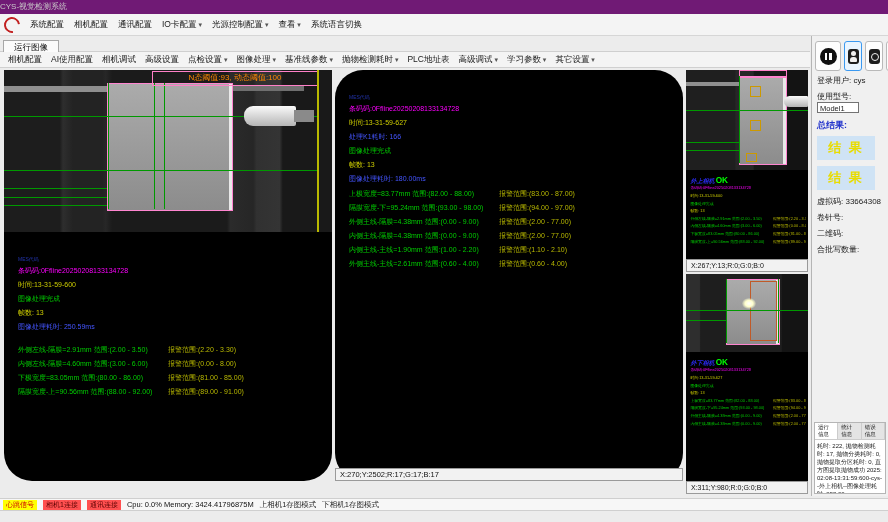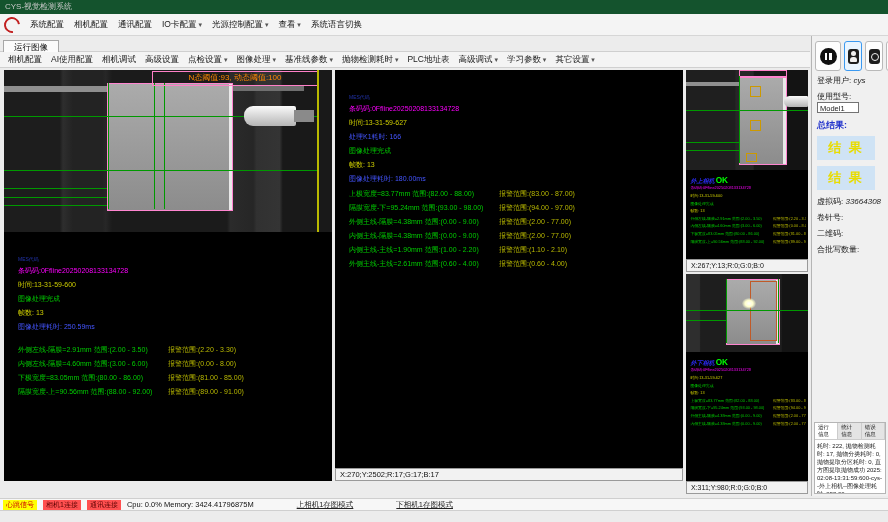--- a/index.html
+++ b/index.html
@@ -1,36 +1,36 @@
 <!DOCTYPE html>
 <html><head>
 <meta charset="utf-8">
 <style>
   html,body{margin:0;padding:0;background:#555;}
   #app{position:relative;width:888px;height:522px;background:#ececec;overflow:hidden;
        font-family:"Liberation Sans",sans-serif;color:#111;}
   
-  .titlebar{position:absolute;left:0;top:0;width:888px;height:14px;background:#14532d;
-            color:#c9c9c9;font-size:8px;line-height:14px;padding-left:5px;box-sizing:border-box;}
+  .titlebar{position:absolute;left:0;top:0;width:888px;height:14px;background:#701a75;
+            color:#c9c9c9;font-size:8px;line-height:14px;box-sizing:border-box;}
   .menubar{position:absolute;left:0;top:14px;width:888px;height:22px;background:#f4f4f4;
            border-bottom:1px solid #d6d6d6;display:flex;align-items:center;gap:10px;
            padding-left:4px;box-sizing:border-box;font-size:8.5px;}
   .logo{width:12px;height:12px;border:2px solid #c22222;border-right-color:transparent;
         border-radius:50%;transform:rotate(38deg);flex:0 0 auto;}
   .menu-item,.tool-item{cursor:default;color:#1a1a1a;white-space:nowrap;}
   .arrow::after{content:" ▾";font-size:7px;color:#555;}
   .tabrow{position:absolute;left:0;top:36px;width:810px;height:16px;background:#ececec;
           border-bottom:1px solid #cfcfcf;box-sizing:border-box;}
   .tab{display:inline-block;margin-left:3px;margin-top:2px;padding:1px 10px;font-size:8.5px;
        background:#fbfbfb;border:1px solid #a8a8a8;border-bottom:1px solid #fbfbfb;}
   .toolbar{position:absolute;left:0;top:52px;width:810px;height:16px;background:#f4f4f4;
            border-bottom:1px solid #d0d0d0;display:flex;align-items:center;gap:9px;
            padding-left:8px;box-sizing:border-box;font-size:8.5px;}
   
-  .panel{position:absolute;background:#000;}
+  .panel{position:absolute;background:#000;border-radius:28px;}
   #panelL{left:4px;top:70px;width:328px;height:411px;}
   #panelR{left:335px;top:70px;width:348px;height:411px;}
   .cam{position:relative;overflow:hidden;}
   #camL{width:328px;height:162px;
     background:linear-gradient(90deg,#1d1d1d 0%,#1d1d1d 17%,#2e2e2e 18%,#232323 21%,#232323 30%,
       #272727 31%,#1b1b1b 33%,#1b1b1b 68%,#2b2b2b 69%,#262626 76%,#313131 77%,#343434 84%,
       #191919 85%,#191919 100%);}
   #camR{width:348px;height:162px;
     background:linear-gradient(90deg,#2a2a2a 0%,#2a2a2a 8%,#4a4a4a 9%,#222 10%,#222 27%,#333 28%,
       #262626 29%,#262626 38%,#3a3a3a 39%,#303030 43%,#1f1f1f 44%,#1f1f1f 85%,#101010 86%,
@@ -88,40 +88,40 @@
         display:flex;align-items:center;justify-content:center;flex:0 0 auto;}
   .sbtn.sel{border:1px solid #3b99f0;background:#eaf5ff;}
   .icon-pause{width:17px;height:17px;border-radius:50%;background:#101010;position:relative;}
   .icon-pause::before,.icon-pause::after{content:"";position:absolute;top:5px;width:2.5px;height:7px;background:#fff;}
   .icon-pause::before{left:5px;} .icon-pause::after{left:9.5px;}
   .darkglyph{width:11px;height:15px;background:#1d1d1d;border-radius:3px;position:relative;}
   .g-user::before{content:"";position:absolute;left:3px;top:2px;width:5px;height:5px;border-radius:50%;background:#f0f0f0;}
   .g-user::after{content:"";position:absolute;left:2px;top:8px;width:7px;height:5px;border-radius:3px 3px 1px 1px;background:#f0f0f0;}
   .g-dev::before{content:"";position:absolute;left:2.5px;top:4px;width:6px;height:6px;border-radius:50%;border:1px solid #f0f0f0;}
   .frow{padding:0 0 0 5px;margin-bottom:5px;color:#222;}
-  .frow b{font-weight:normal;font-style:italic;}
+  .frow b{font-weight:normal;}
   .combo{display:inline-block;width:42px;height:11px;background:#fff;border:1px solid #737373;
          font-size:7.5px;line-height:11px;padding-left:2px;box-sizing:border-box;}
   .total{color:#2233cc;font-weight:bold;font-size:9px;padding-left:5px;margin:6px 0 4px;}
   .resbox{width:58px;height:24px;background:#cfe3f5;color:#e8dc00;font-weight:bold;font-size:13px;
           display:flex;align-items:center;justify-content:center;margin:0 0 6px 5px;letter-spacing:2px;}
   .logbox{position:absolute;left:2px;right:2px;bottom:2px;height:72px;background:#fff;
           border:1px solid #b5b5b5;box-sizing:border-box;overflow:hidden;}
   .logtabs{display:flex;border-bottom:1px solid #ccc;background:#e4e4e4;}
   .logtab{font-size:5.5px;padding:1px 3px;border-right:1px solid #ccc;background:#e4e4e4;}
   .logtab.sel{background:#fff;}
   .logtxt{font-size:6px;line-height:8px;padding:2px;color:#222;word-break:break-all;}
   
   .statusbar{position:absolute;left:0;top:498px;width:888px;height:13px;background:#f7f7f7;
              border-top:1px solid #cfcfcf;border-bottom:1px solid #cfcfcf;display:flex;
              align-items:center;gap:6px;padding-left:3px;box-sizing:border-box;font-size:7.5px;}
   .badge{padding:0 3px;font-size:7px;line-height:10px;}
   .b-heart{background:#ffff00;color:#cc0000;}
   .b-alert{background:#ff5050;color:#5a0000;}
-  .slink{text-decoration:underline;color:#222;margin-left:37px;}
+  .slink{color:#222;}
 </style>
 </head>
 <body>
 
 <div id="app">
 
   <div class="titlebar">
     <span>CYS-视觉检测系统</span>
   </div>
 

